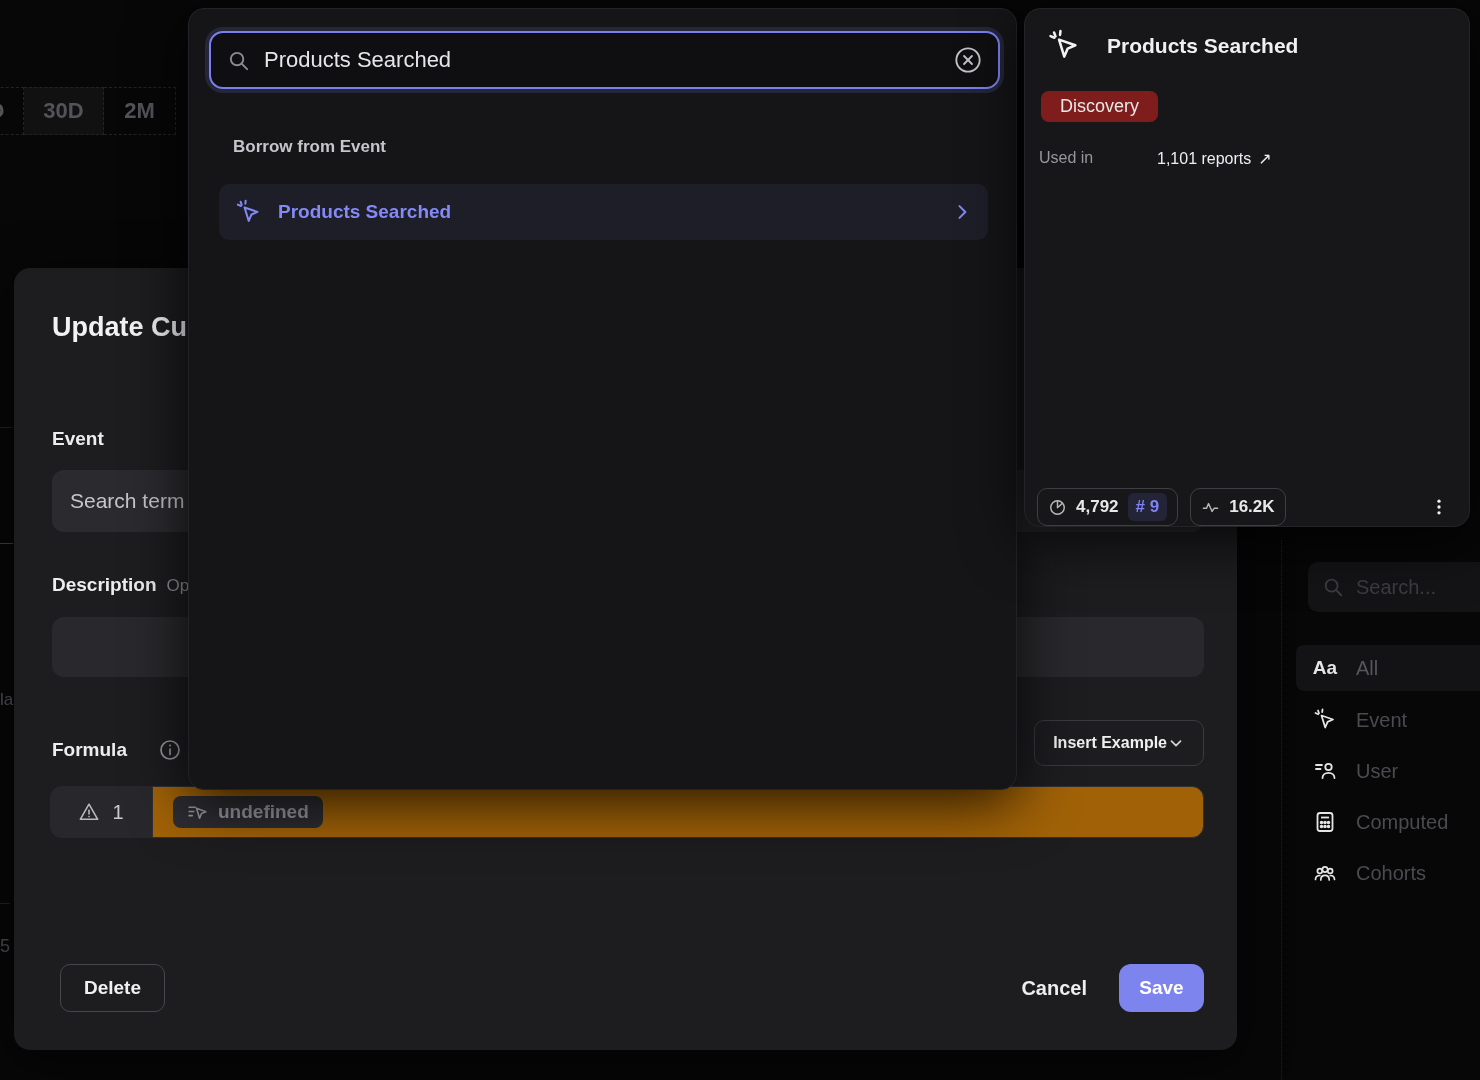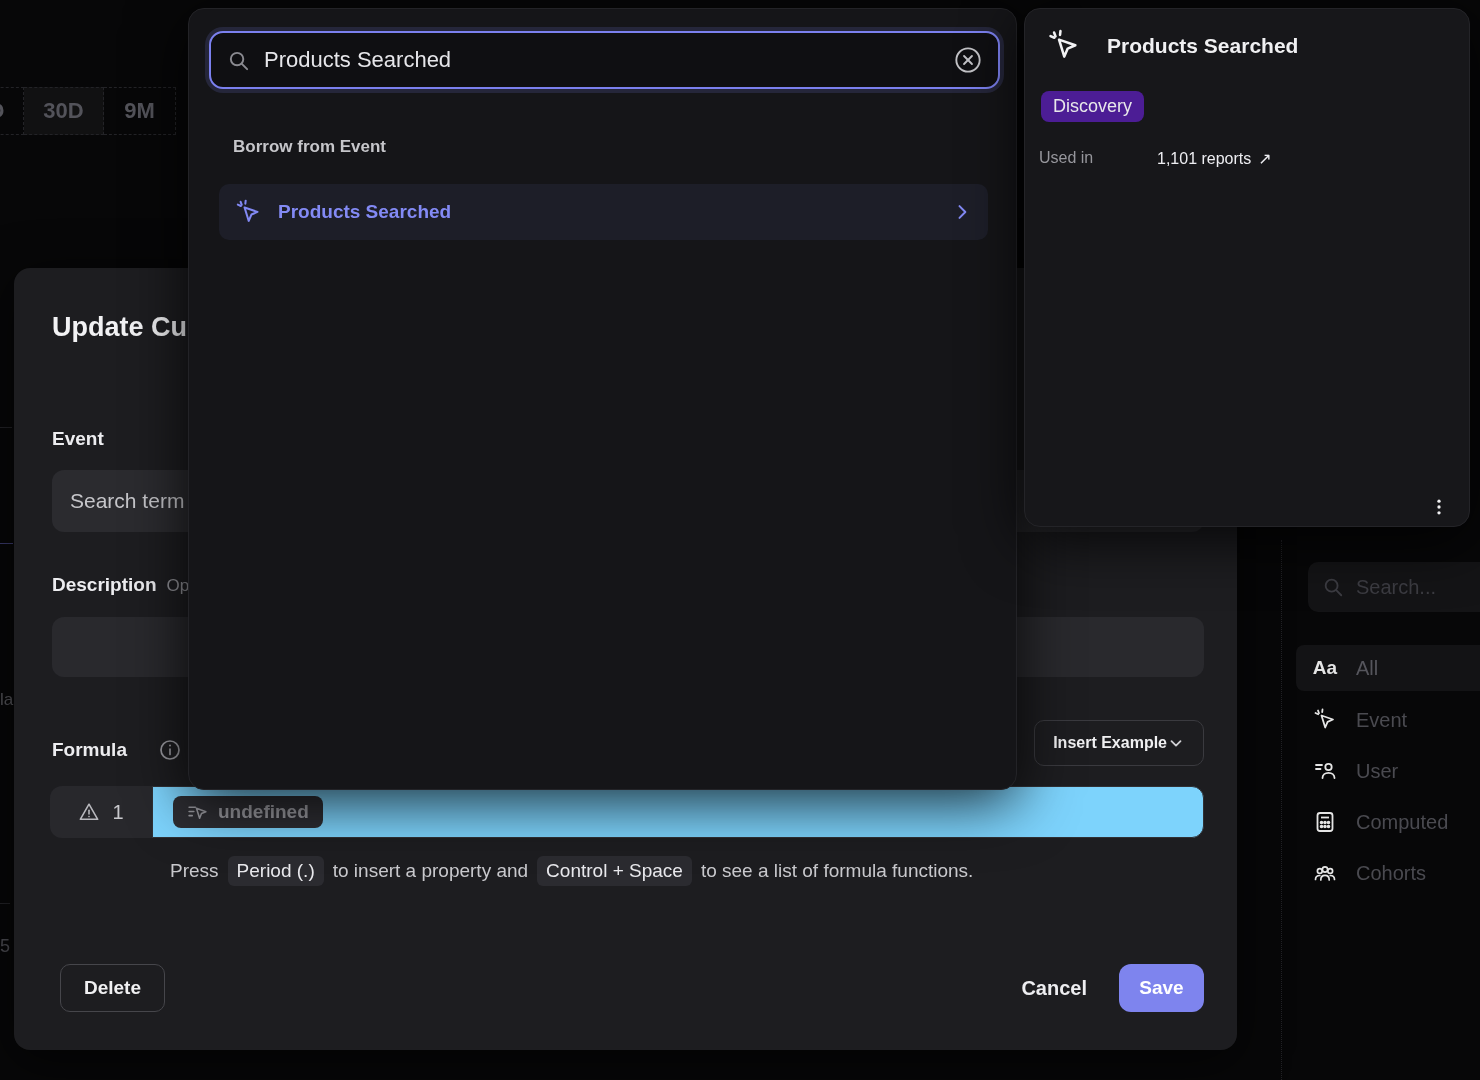--- a/index.html
+++ b/index.html
@@ -51,21 +51,21 @@
                border-radius:12px; }
   .info-ic { position:absolute; left:144px; top:470px; width:24px; height:24px; color:#9a9aa0; }
   .insert-btn { position:absolute; right:33px; top:452px; height:46px; display:flex; align-items:center;
                 gap:0; padding:0 18px; border:1px solid #3a3a3f; border-radius:10px; background:transparent;
                 color:#f0f0f2; font-size:16px; font-weight:600; font-family:inherit; }
   .insert-btn svg { width:18px; height:18px; color:#d0d0d4; }
   .formula-row { position:absolute; left:36px; top:518px; display:flex; }
   .warn-seg { width:102px; height:52px; background:#28282c; border-radius:12px 0 0 12px; display:flex;
               align-items:center; justify-content:center; gap:12px; color:#c9c9cd; font-size:20px; }
   .warn-seg svg { width:22px; height:22px; color:#b9b9be; }
-  .formula-field { width:1052px; height:52px; background:#7dd3fc; border:1px solid #303034;
+  .formula-field { width:1052px; height:52px; background:#a16207; border:1px solid #303034;
                    border-radius:0 12px 12px 0; display:flex; align-items:center; padding:0 20px; }
   .formula-chip { display:flex; align-items:center; gap:10px; background:#2d2d32; border-radius:8px;
                   height:32px; padding:0 14px; color:#9a9aa0; font-size:19px; font-weight:600; }
   .formula-chip svg { width:21px; height:17px; color:#9a9aa0; }
   .hint { position:absolute; left:156px; top:588px; display:flex; align-items:center; gap:9px;
           font-size:19px; color:#c9c9cd; }
   .kbd { background:#2b2b30; border-radius:6px; padding:4px 9px; color:#e9e9ed; }
   .delete-btn { position:absolute; left:38px; bottom:38px; width:105px; height:48px; background:transparent;
                 border:1px solid #46464b; border-radius:10px; color:#f0f0f2; font-size:19px; font-weight:600;
                 font-family:inherit;margin-left:8px; }
@@ -93,43 +93,43 @@
   .ov-row .ov-label { flex:1; font-size:19px; font-weight:700; color:#838af5; }
   .ov-row .chev { width:20px; height:20px; color:#8289f4; }
 
   
   .detail { position:absolute; left:1024px; top:8px; width:446px; height:519px; background:#17171a;
             border:1px solid #242428; border-radius:16px; box-shadow:0 12px 60px rgba(0,0,0,0.8); }
   .dt-head { position:absolute; left:22px; top:20px; display:flex; align-items:center; gap:26px; }
   .dt-head .ev-ic { width:34px; height:34px; color:#f2f2f4; }
   .dt-head .ev-ic svg { width:34px; height:34px; }
   .dt-title { font-size:21px; font-weight:700; color:#f0f0f2; }
-  .dt-badge { position:absolute; left:16px; top:82px; background:#4c1d95; border-radius:8px;
-              padding:5px 12px; font-size:18px; color:#e8e8ea; }
+  .dt-badge { position:absolute; left:16px; top:82px; background:#7f1d1d; border-radius:8px;
+              padding:5px 19px; font-size:18px; color:#e8e8ea; }
   .dt-used { position:absolute; left:14px; top:140px; display:flex; font-size:16px; }
   .dt-used .lab { color:#96969c; width:118px; }
   .dt-used .val { color:#eeeef2; display:flex; gap:7px; align-items:center; }
   .dt-stats { position:absolute; left:12px; top:479px; display:flex; gap:12px; align-items:center; }
   .pill { display:flex; align-items:center; gap:9px; height:38px; border:1px solid #3e3e43; border-radius:10px;
           padding:0 10px; background:transparent; color:#e8e8ea; font-size:17px; font-weight:600; font-family:inherit; }
   .pill svg { width:19px; height:19px; color:#b8b8bc; }
   .rank-badge { background:#242438; color:#7d84f2; border-radius:6px; padding:4px 8px; font-size:17px; font-weight:600; }
   .kebab { position:absolute; left:396px; top:479px; width:36px; height:38px; background:none; border:none;
            display:flex; align-items:center; justify-content:center; }
   .kebab svg { width:20px; height:20px; color:#f0f0f2; }
 </style>
 </head>
 <body>
 
 <div class="screen">
 
   <div class="seg-control">
     <div class="seg-cell first">D</div>
     <div class="seg-cell active">30D</div>
-    <div class="seg-cell last">9M</div>
+    <div class="seg-cell last">2M</div>
   </div>
   <span class="frag frag-la">la</span>
   <span class="frag frag-5">5</span>
   <div class="bg-dash" style="left:0;top:427px;width:12px;"></div>
   <div class="bg-dash blue" style="left:0;top:543px;width:13px;"></div>
   <div class="bg-dash" style="left:0;top:903px;width:10px;"></div>
   <div class="sidebar-divider"></div>
 
   <aside class="sidebar">
     <div class="sb-search">
@@ -235,27 +235,20 @@
               <path d="M2 3h6"></path>
               <path d="M2 7h4.5"></path>
               <path d="M2 11h3"></path>
               <path d="M9 4 18 7.2 13.8 9 12 13.5Z"></path>
             </svg>
           <span>undefined</span>
         </span>
       </div>
     </div>
 
-    <div class="hint">
-      <span>Press</span>
-      <span class="kbd">Period (.)</span>
-      <span>to insert a property and</span>
-      <span class="kbd">Control + Space</span>
-      <span>to see a list of formula functions.</span>
-    </div>
 
     <button class="delete-btn">Delete</button>
     <button class="cancel-btn">Cancel</button>
     <button class="save-btn">Save</button>
   </section>
 
   <section class="overlay">
     <div class="ov-search">
       <svg class="mag" viewBox="0 0 24 24" fill="none" stroke="currentColor" stroke-width="2" stroke-linecap="round">
           <circle cx="10.5" cy="10.5" r="6.5"></circle>
@@ -300,20 +293,37 @@
       <span class="dt-title">Products Searched</span>
     </div>
     <span class="dt-badge">Discovery</span>
     <div class="dt-used">
       <span class="lab">Used in</span>
       <span class="val">
         <span>1,101 reports</span>
         <span>↗</span>
       </span>
     </div>
+    <div class="dt-stats">
+      <button class="pill">
+        <svg viewBox="0 0 24 24" fill="none" stroke="currentColor" stroke-width="1.8" stroke-linecap="round">
+            <circle cx="12" cy="12" r="8.5"></circle>
+            <path d="M12 12V3.5"></path>
+            <path d="M12 12l6.2-5.2"></path>
+          </svg>
+        <span>4,792</span>
+        <span class="rank-badge"># 9</span>
+      </button>
+      <button class="pill">
+        <svg viewBox="0 0 24 24" fill="none" stroke="currentColor" stroke-width="1.8" stroke-linecap="round" stroke-linejoin="round">
+            <path d="M3 13h4l2.5-6 4.5 10 2.5-4h4.5"></path>
+          </svg>
+        <span>16.2K</span>
+      </button>
+    </div>
     <button class="kebab">
       <svg viewBox="0 0 24 24" fill="currentColor">
           <circle cx="12" cy="5" r="2"></circle>
           <circle cx="12" cy="12" r="2"></circle>
           <circle cx="12" cy="19" r="2"></circle>
         </svg>
     </button>
   </aside>
 
 </div>

